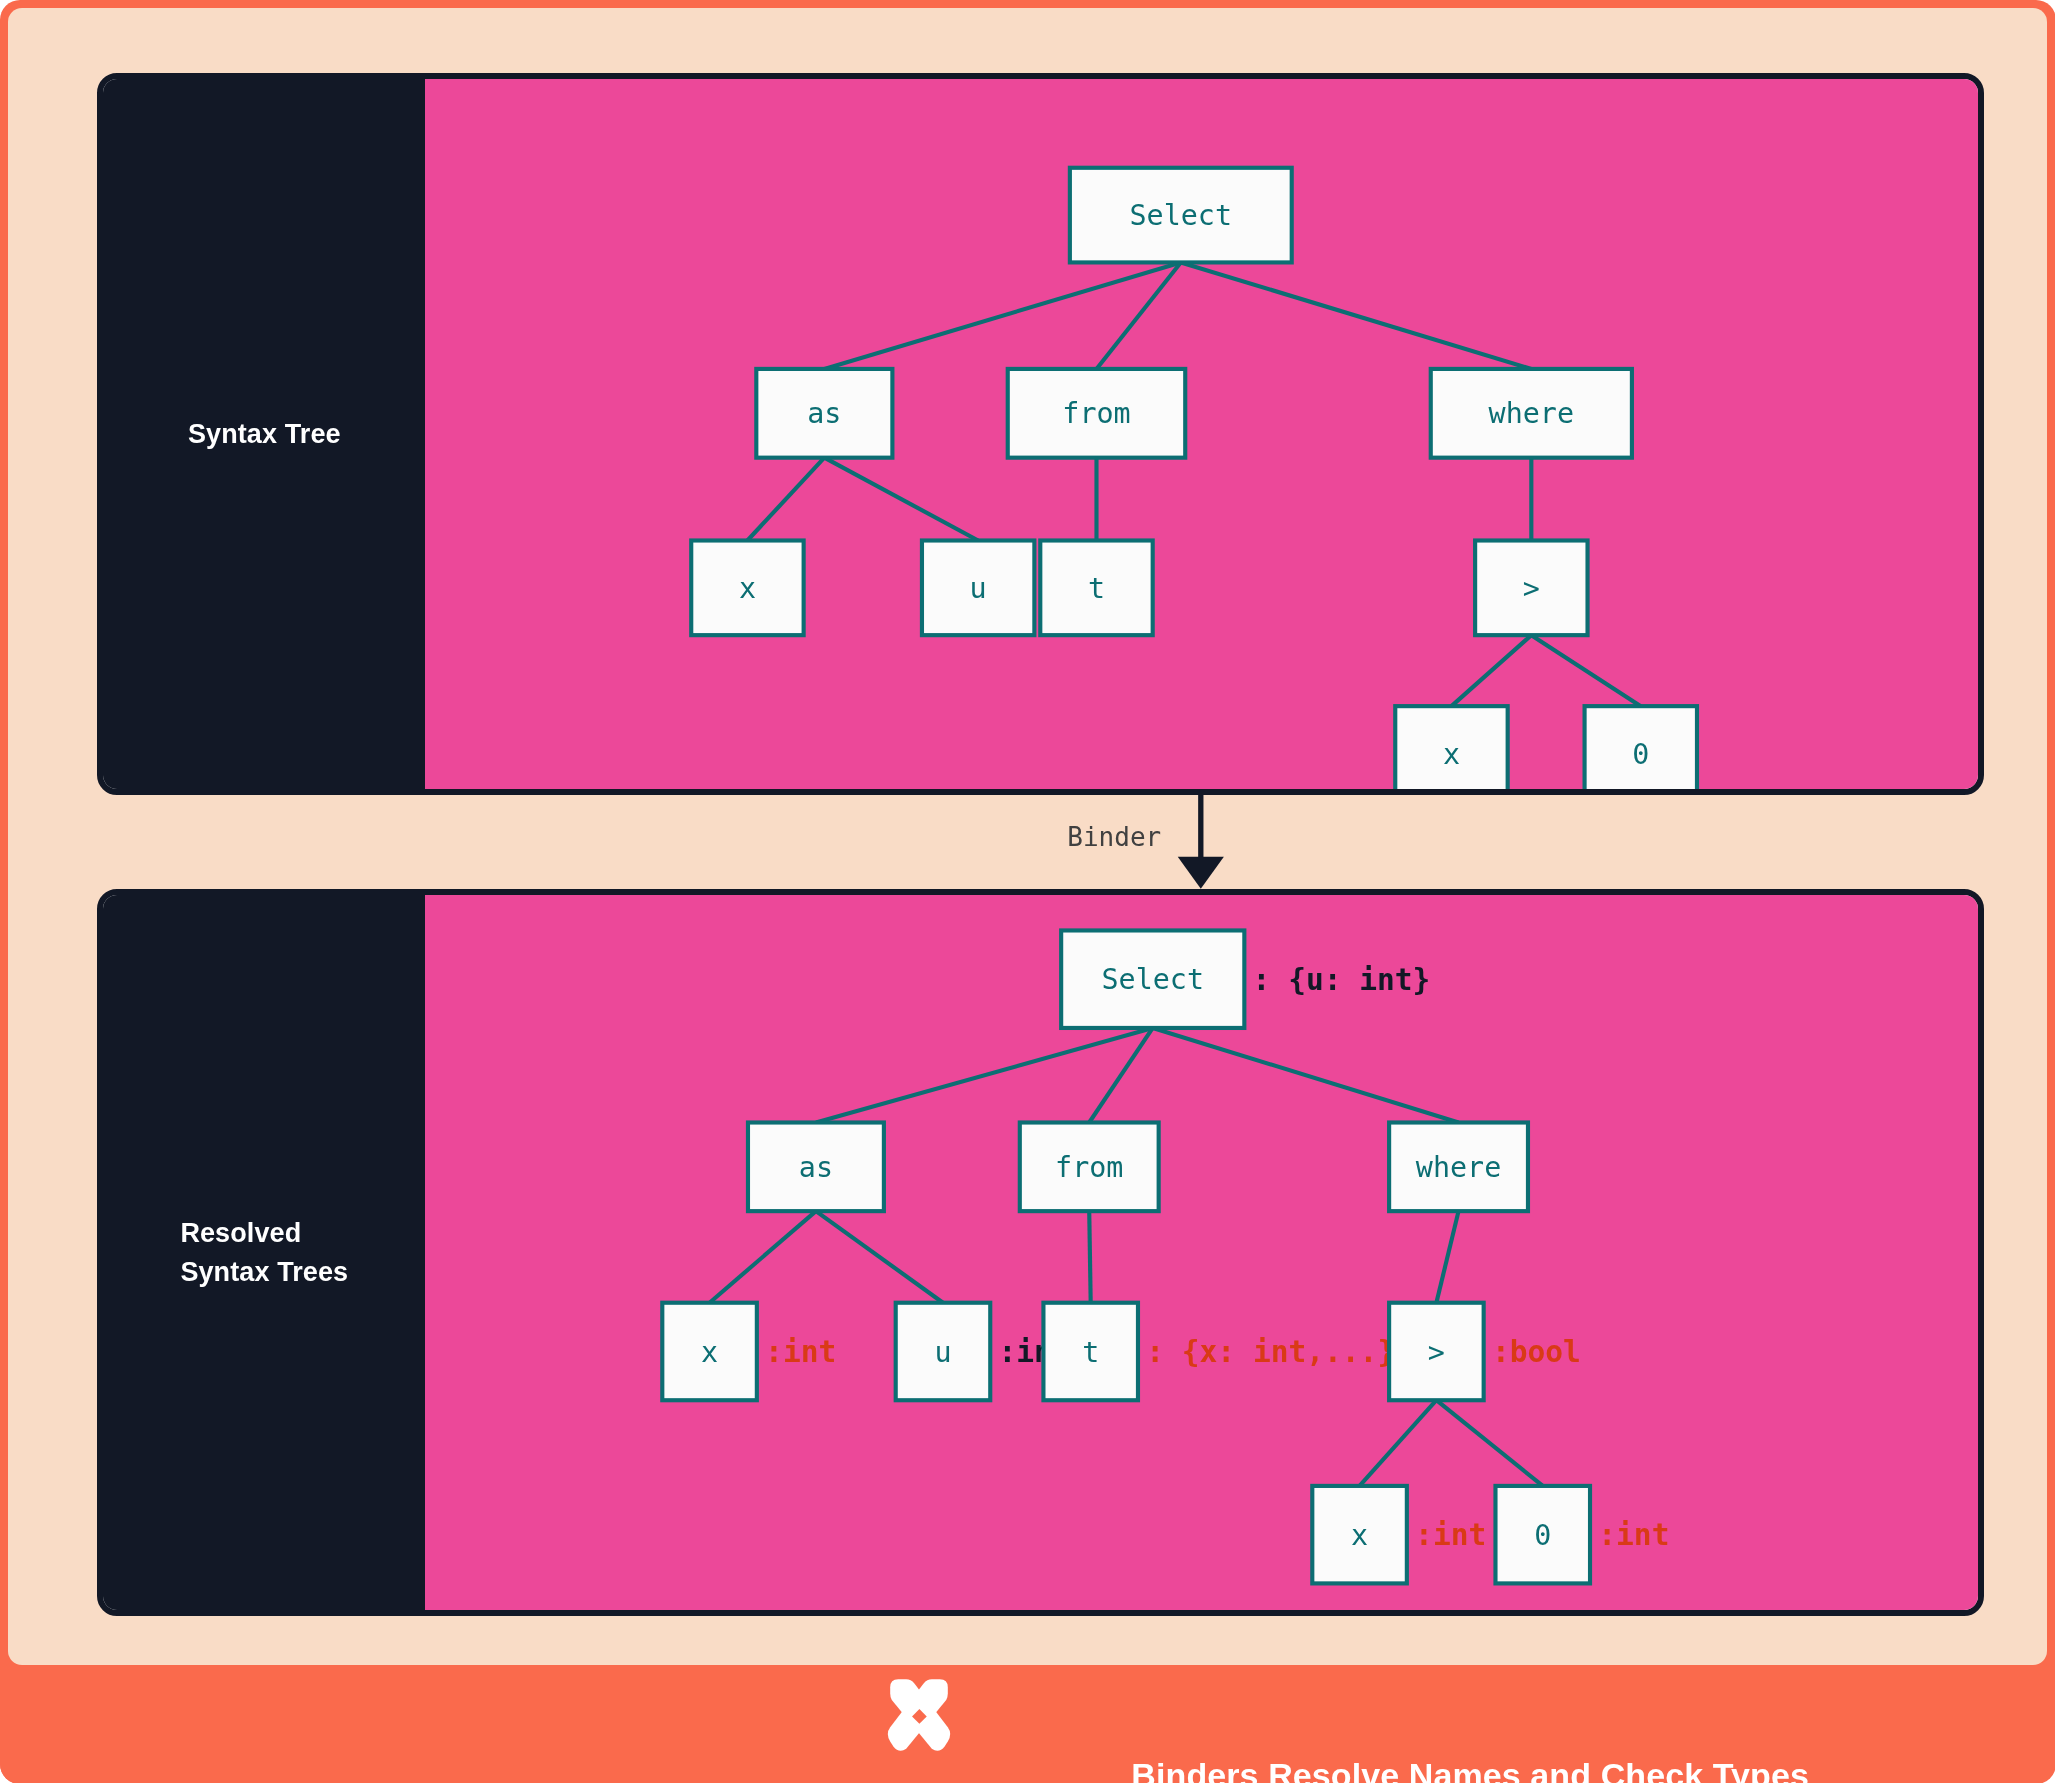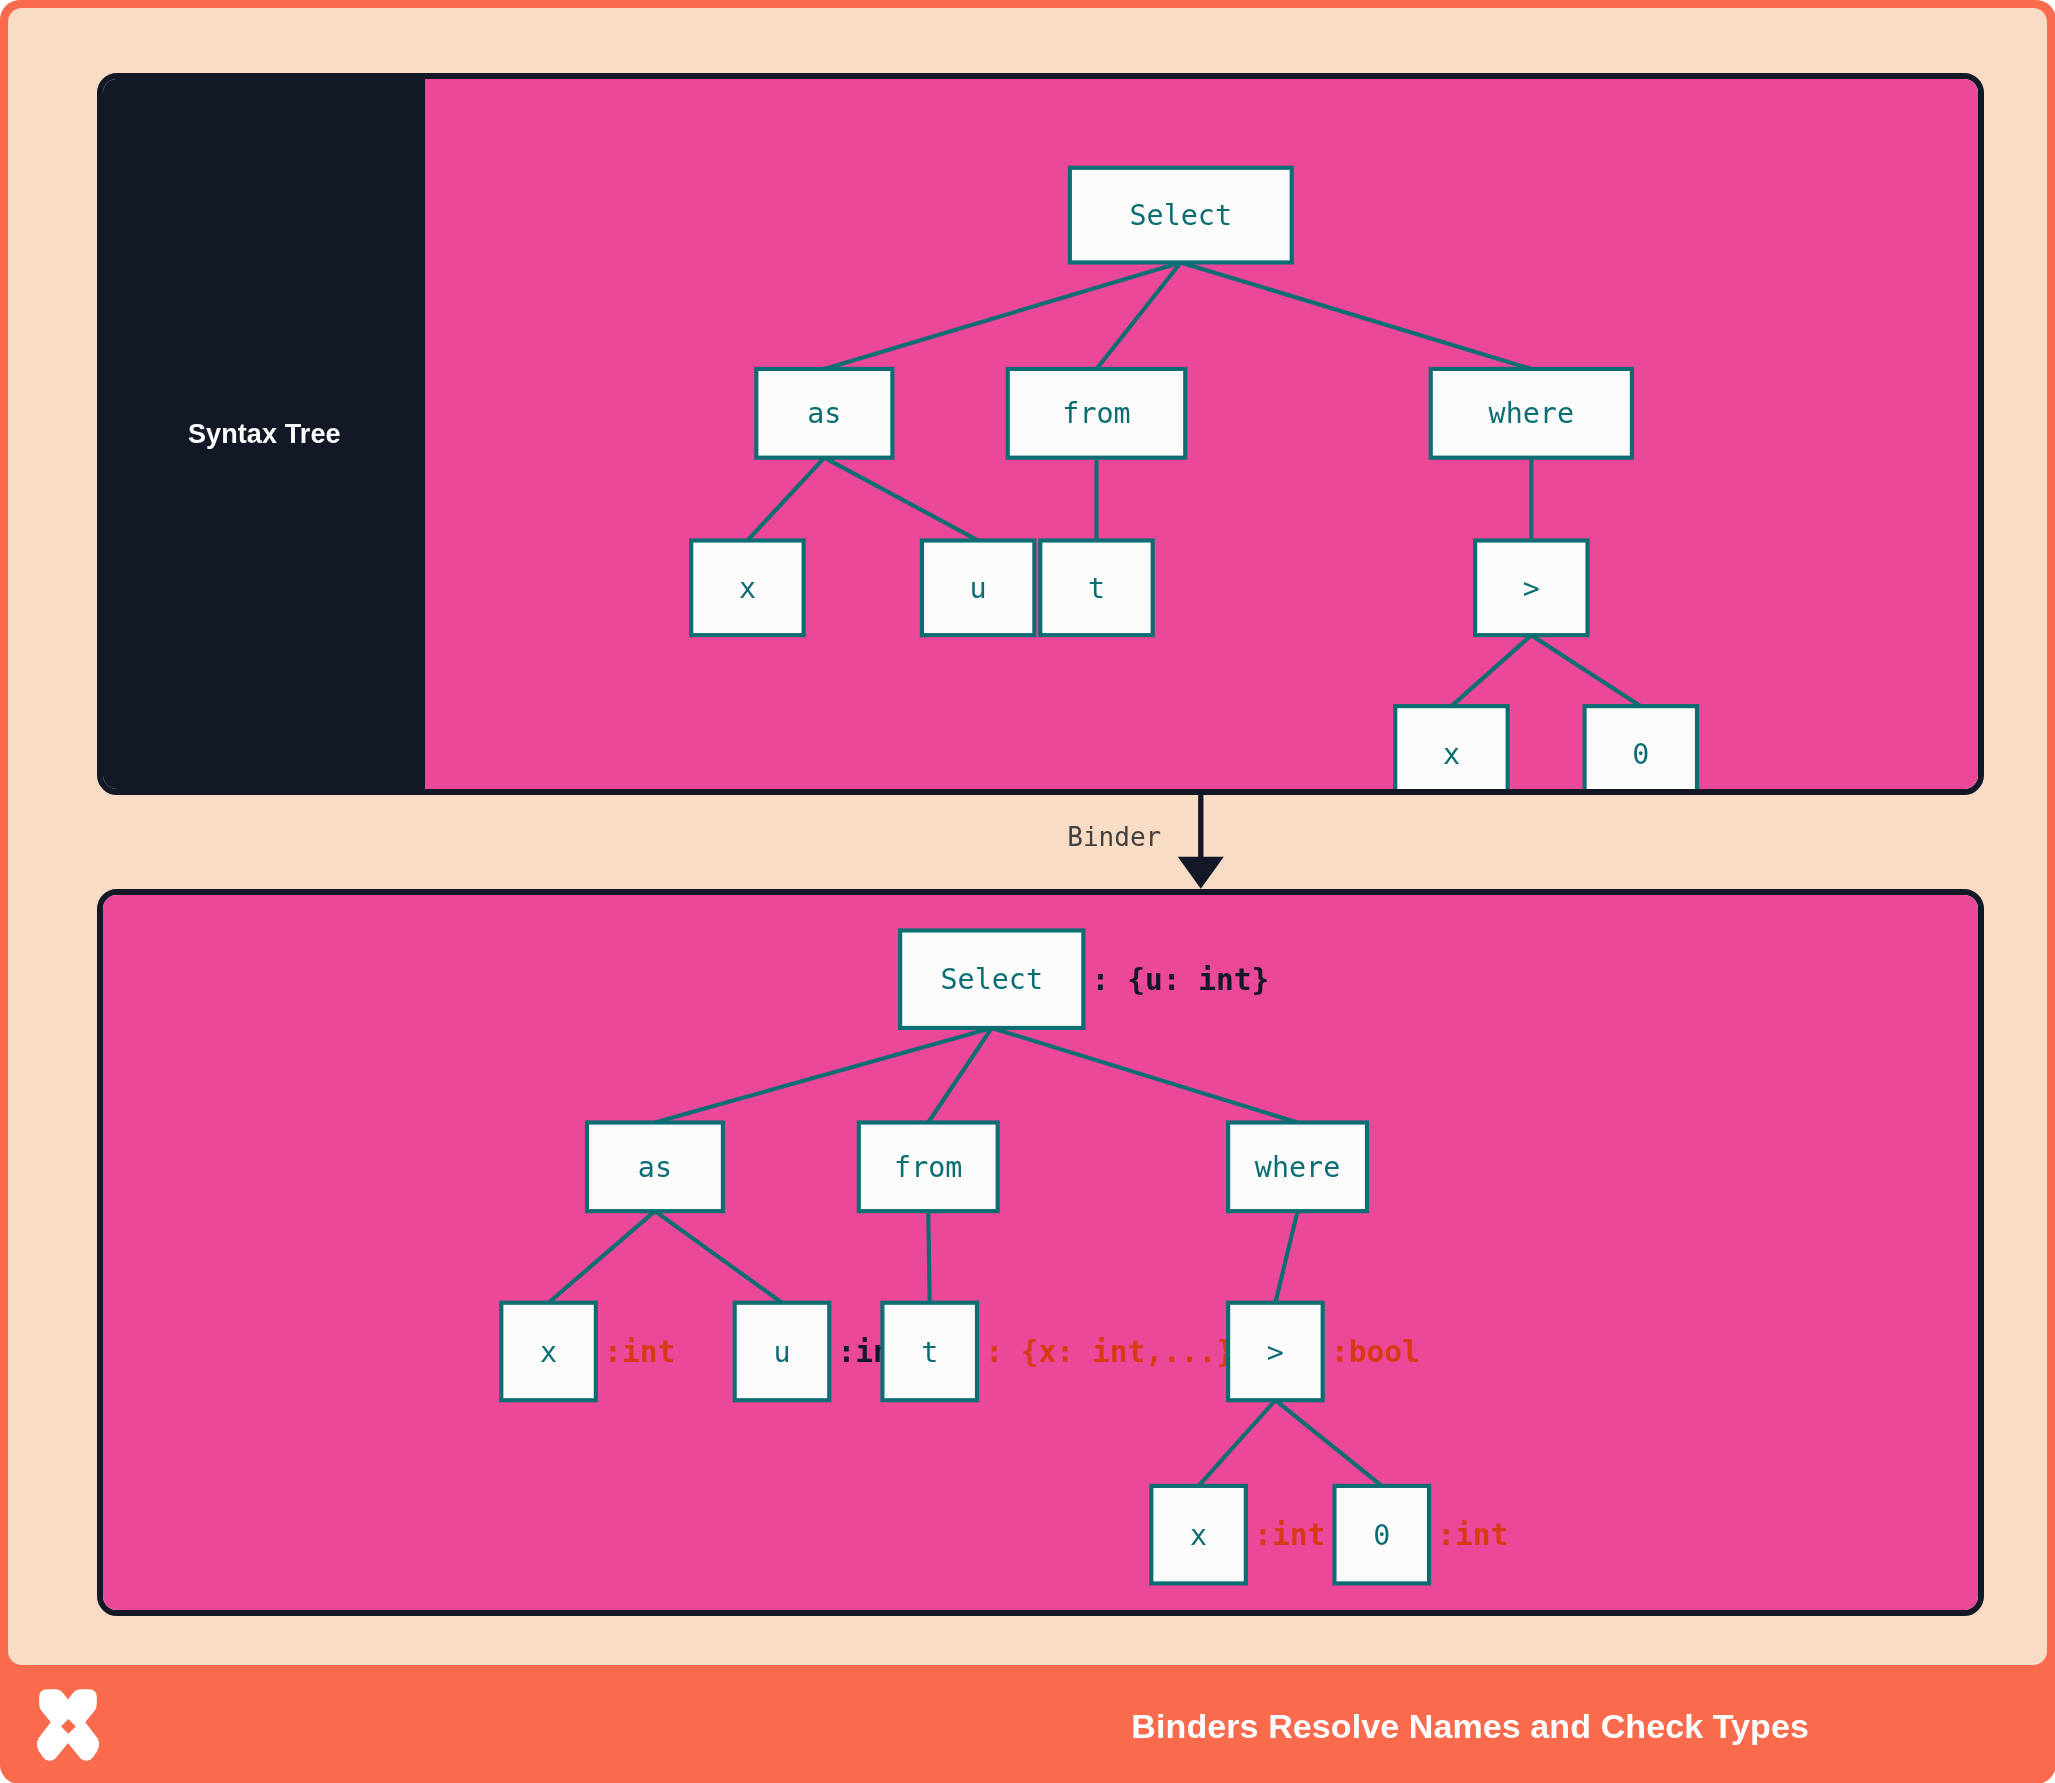--- a/index.html
+++ b/index.html
@@ -100,21 +100,22 @@
   #footer {
     position: absolute;
     left: 0;
     bottom: 0;
     width: 1848px;
     height: 118px;
     background: #FA6A4C;
     display: flex;
     align-items: center;
     box-sizing: border-box;
-    padding: 2px 39px 0 28px;
+    padding: 10px 39px 0 28px;
+    flex-direction: column;
   }
   #footer-logo { width: 80px; height: 80px; flex: 0 0 auto; }
   #footer-title {
     margin-left: auto;
     color: #ffffff;
     font-size: 34px;
     font-weight: 700;
     letter-spacing: 0.1px;
     white-space: nowrap;
   }
@@ -201,20 +202,26 @@
 
     <div id="binder-row">
       <svg id="binder-arrow" viewBox="0 0 3190 160" preserveAspectRatio="none">
         <line x1="1866" y1="0" x2="1866" y2="112" stroke="#121826" stroke-width="9"></line>
         <polygon points="1866,158 1827,104 1905,104" fill="#121826"></polygon>
       </svg>
       <div id="binder-label">Binder</div>
     </div>
 
     <div class="panel" id="panel-bottom">
+      <div class="panel-label">
+        <span>
+          <span>Resolved</span><br>
+          <span>Syntax Trees</span>
+        </span>
+      </div>
       <div class="panel-body">
         <svg class="tree-svg" id="svg-bottom" viewBox="0 0 2625 1210" preserveAspectRatio="xMidYMid meet">
             <line x1="1230" y1="225" x2="660" y2="385" class="edge"></line>
             <line x1="1230" y1="225" x2="1122.5" y2="385" class="edge"></line>
             <line x1="1230" y1="225" x2="1747.5" y2="385" class="edge"></line>
             <line x1="660" y1="535" x2="480" y2="690" class="edge"></line>
             <line x1="660" y1="535" x2="875" y2="690" class="edge"></line>
             <line x1="1122.5" y1="535" x2="1125" y2="690" class="edge"></line>
             <line x1="1747.5" y1="535" x2="1710" y2="690" class="edge"></line>
             <line x1="1710" y1="855" x2="1580" y2="1000" class="edge"></line>

